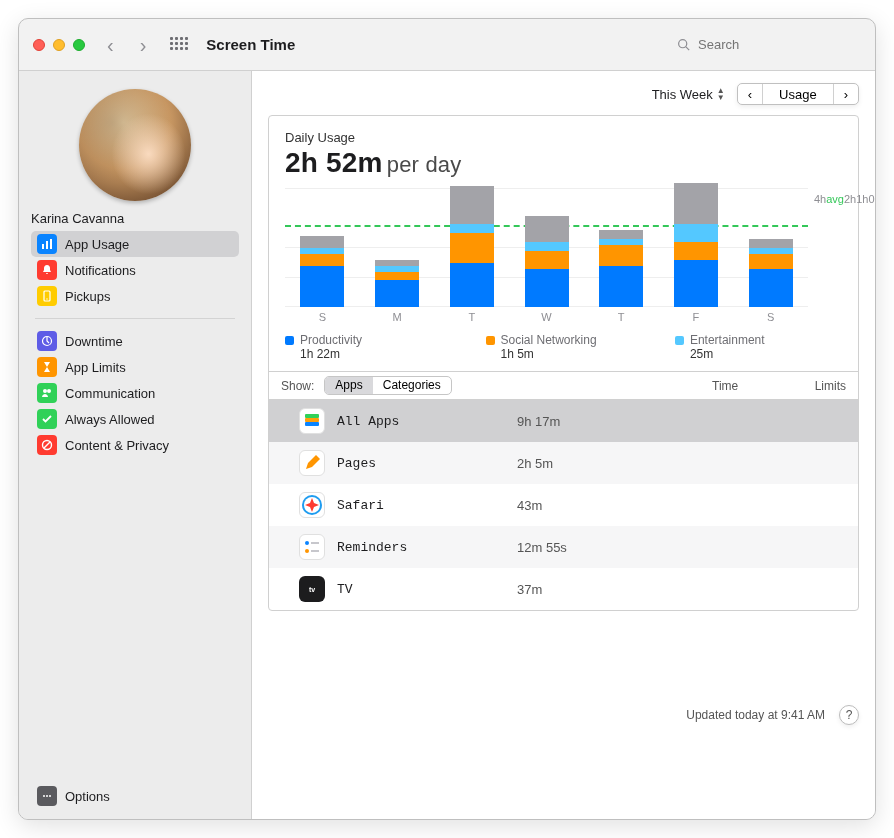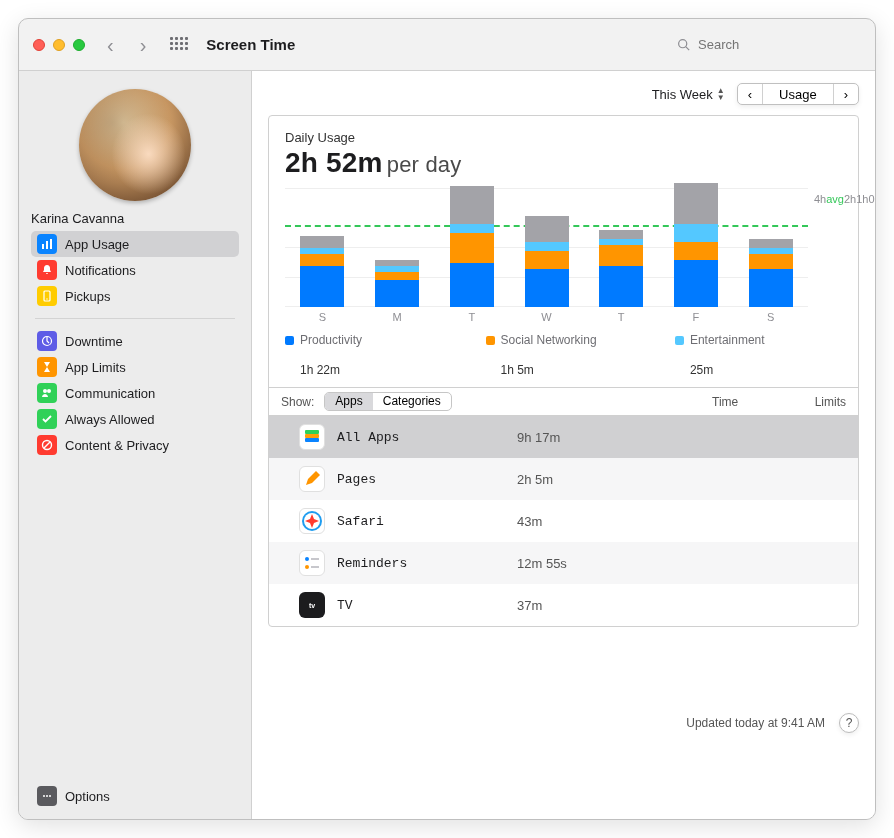--- a/index.html
+++ b/index.html
@@ -92,21 +92,21 @@
   .grid-lines { position:absolute; inset:0;}
   .grid-lines div { position:absolute; left:0; right:0; height:1px; background:#eee;}
   .avg-line { position:absolute; left:0; right:0; border-top:2px dashed #34c759;}
   .bars { position:absolute; inset:0; display:flex;}
   .bar-col { flex:1; display:flex; flex-direction:column; align-items:center; justify-content:flex-end; height:100%;}
   .stack { width:44px; display:flex; flex-direction:column-reverse;}
   .seg-bar { width:100%;}
   .day-labels { display:flex; margin-top:4px;}
   .day-labels span { flex:1; text-align:center; font-size:11px; color:#8e8e93;}
   .legend { display:flex; margin-top:10px;}
-  .legend-item { display:flex; flex-direction:column; gap:16px;}
+  .legend-item { display:flex; flex-direction:column; gap:0;}
   .legend-item:nth-child(1){flex:0 0 36%;}
   .legend-item:nth-child(2){flex:0 0 34%;}
   .legend-item:nth-child(3){flex:1;}
   .legend-top { display:flex; align-items:center; gap:6px; font-size:12px; color:#6e6e73;}
   .sw { width:9px; height:9px; border-radius:2px;}
   .legend-time { font-size:12px; color:#333; padding-left:15px;}
   
   .thead { display:flex; align-items:center; height:28px; border-bottom:1px solid var(--border-color); padding:0 12px; font-size:12px; color:#555; gap:8px;}
   .thead .show-label { margin-right:2px;}
   .pill-group { display:flex; border:1px solid #c6c6c6; border-radius:5px; overflow:hidden; height:19px; background:#fff;}

